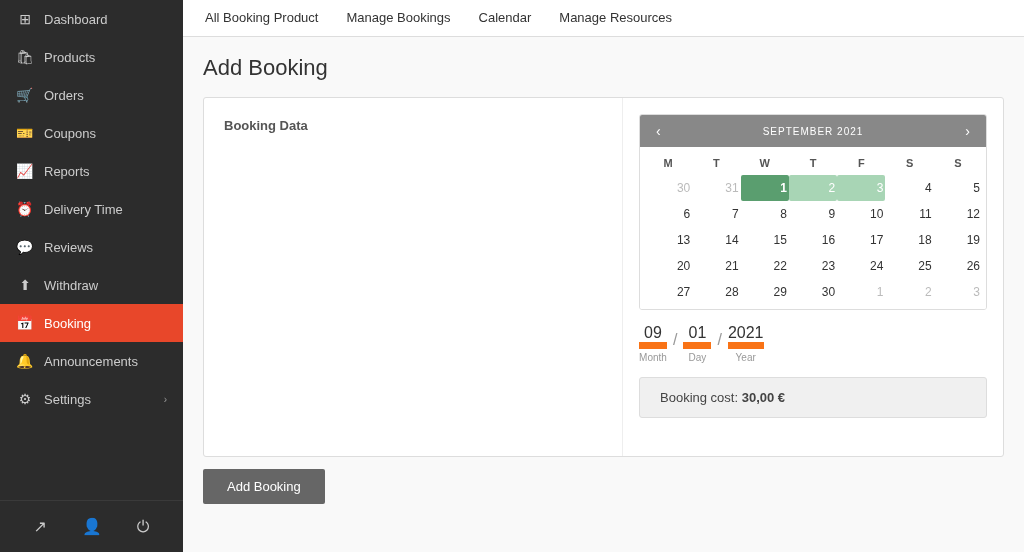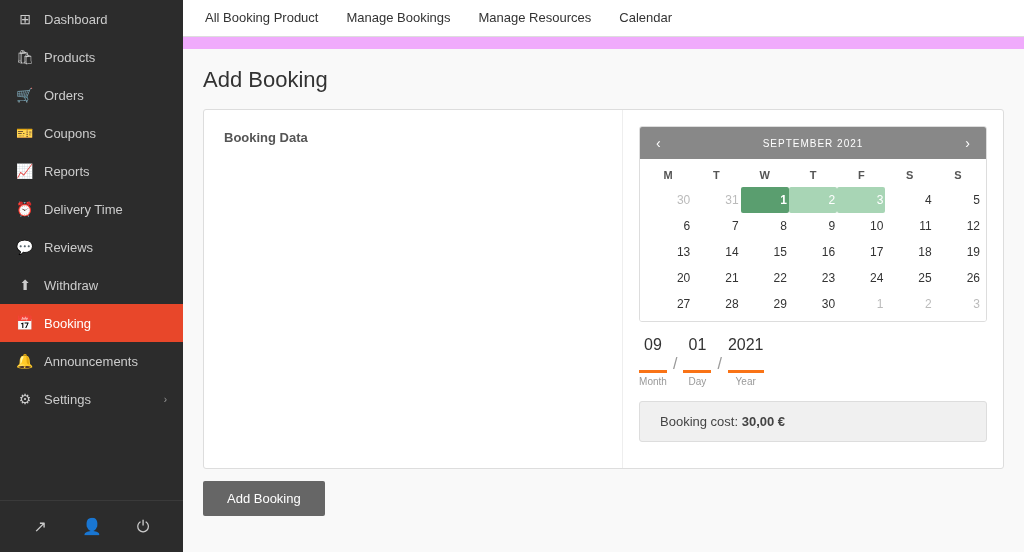--- a/index.html
+++ b/index.html
@@ -42,23 +42,22 @@
       cursor: pointer;
       font-size: 16px;
       padding: 4px 8px;
     }
 
     
     .main {
       flex: 1;
       display: flex;
       flex-direction: column;
-      background: #f0abfc;
+      background: #0ea5e9;
       overflow: hidden;
-      gap: 12px;
     }
 
     
     .top-tabs {
       display: flex;
       border-bottom: 1px solid #ddd;
       background: #fff;
       padding: 0 8px;
     }
     .top-tab {
@@ -175,24 +174,24 @@
     }
     .date-part {
       display: flex;
       flex-direction: column;
       align-items: center;
     }
     .date-value {
       font-size: 16px;
       font-weight: 400;
       color: #333;
-      border-bottom: 3px solid #f97316;
+      border-bottom: 7px solid #f97316;
       min-width: 28px;
       text-align: center;
-      padding-bottom: 16px;
+      padding-bottom: 0;
     }
     .date-sublabel {
       font-size: 10px;
       color: #999;
       margin-top: 3px;
     }
     .date-sep {
       font-size: 16px;
       color: #999;
       margin-bottom: 14px;
@@ -273,22 +272,22 @@
     <span class="sidebar-footer-icon" title="User">👤</span>
     <span class="sidebar-footer-icon" title="Power">⏻</span>
   </div>
 </nav>
 
 <div class="main">
 
   <div class="top-tabs">
     <div class="top-tab">All Booking Product</div>
     <div class="top-tab">Manage Bookings</div>
+    <div class="top-tab">Calendar</div>
     <div class="top-tab">Manage Resources</div>
-    <div class="top-tab">Calendar</div>
   </div>
 
   <div class="page-content">
     <h1 class="page-title">Add Booking</h1>
 
     <div class="booking-card">
 
       <div class="booking-left">
         <span class="booking-data-label">Booking Data</span>
       </div>

